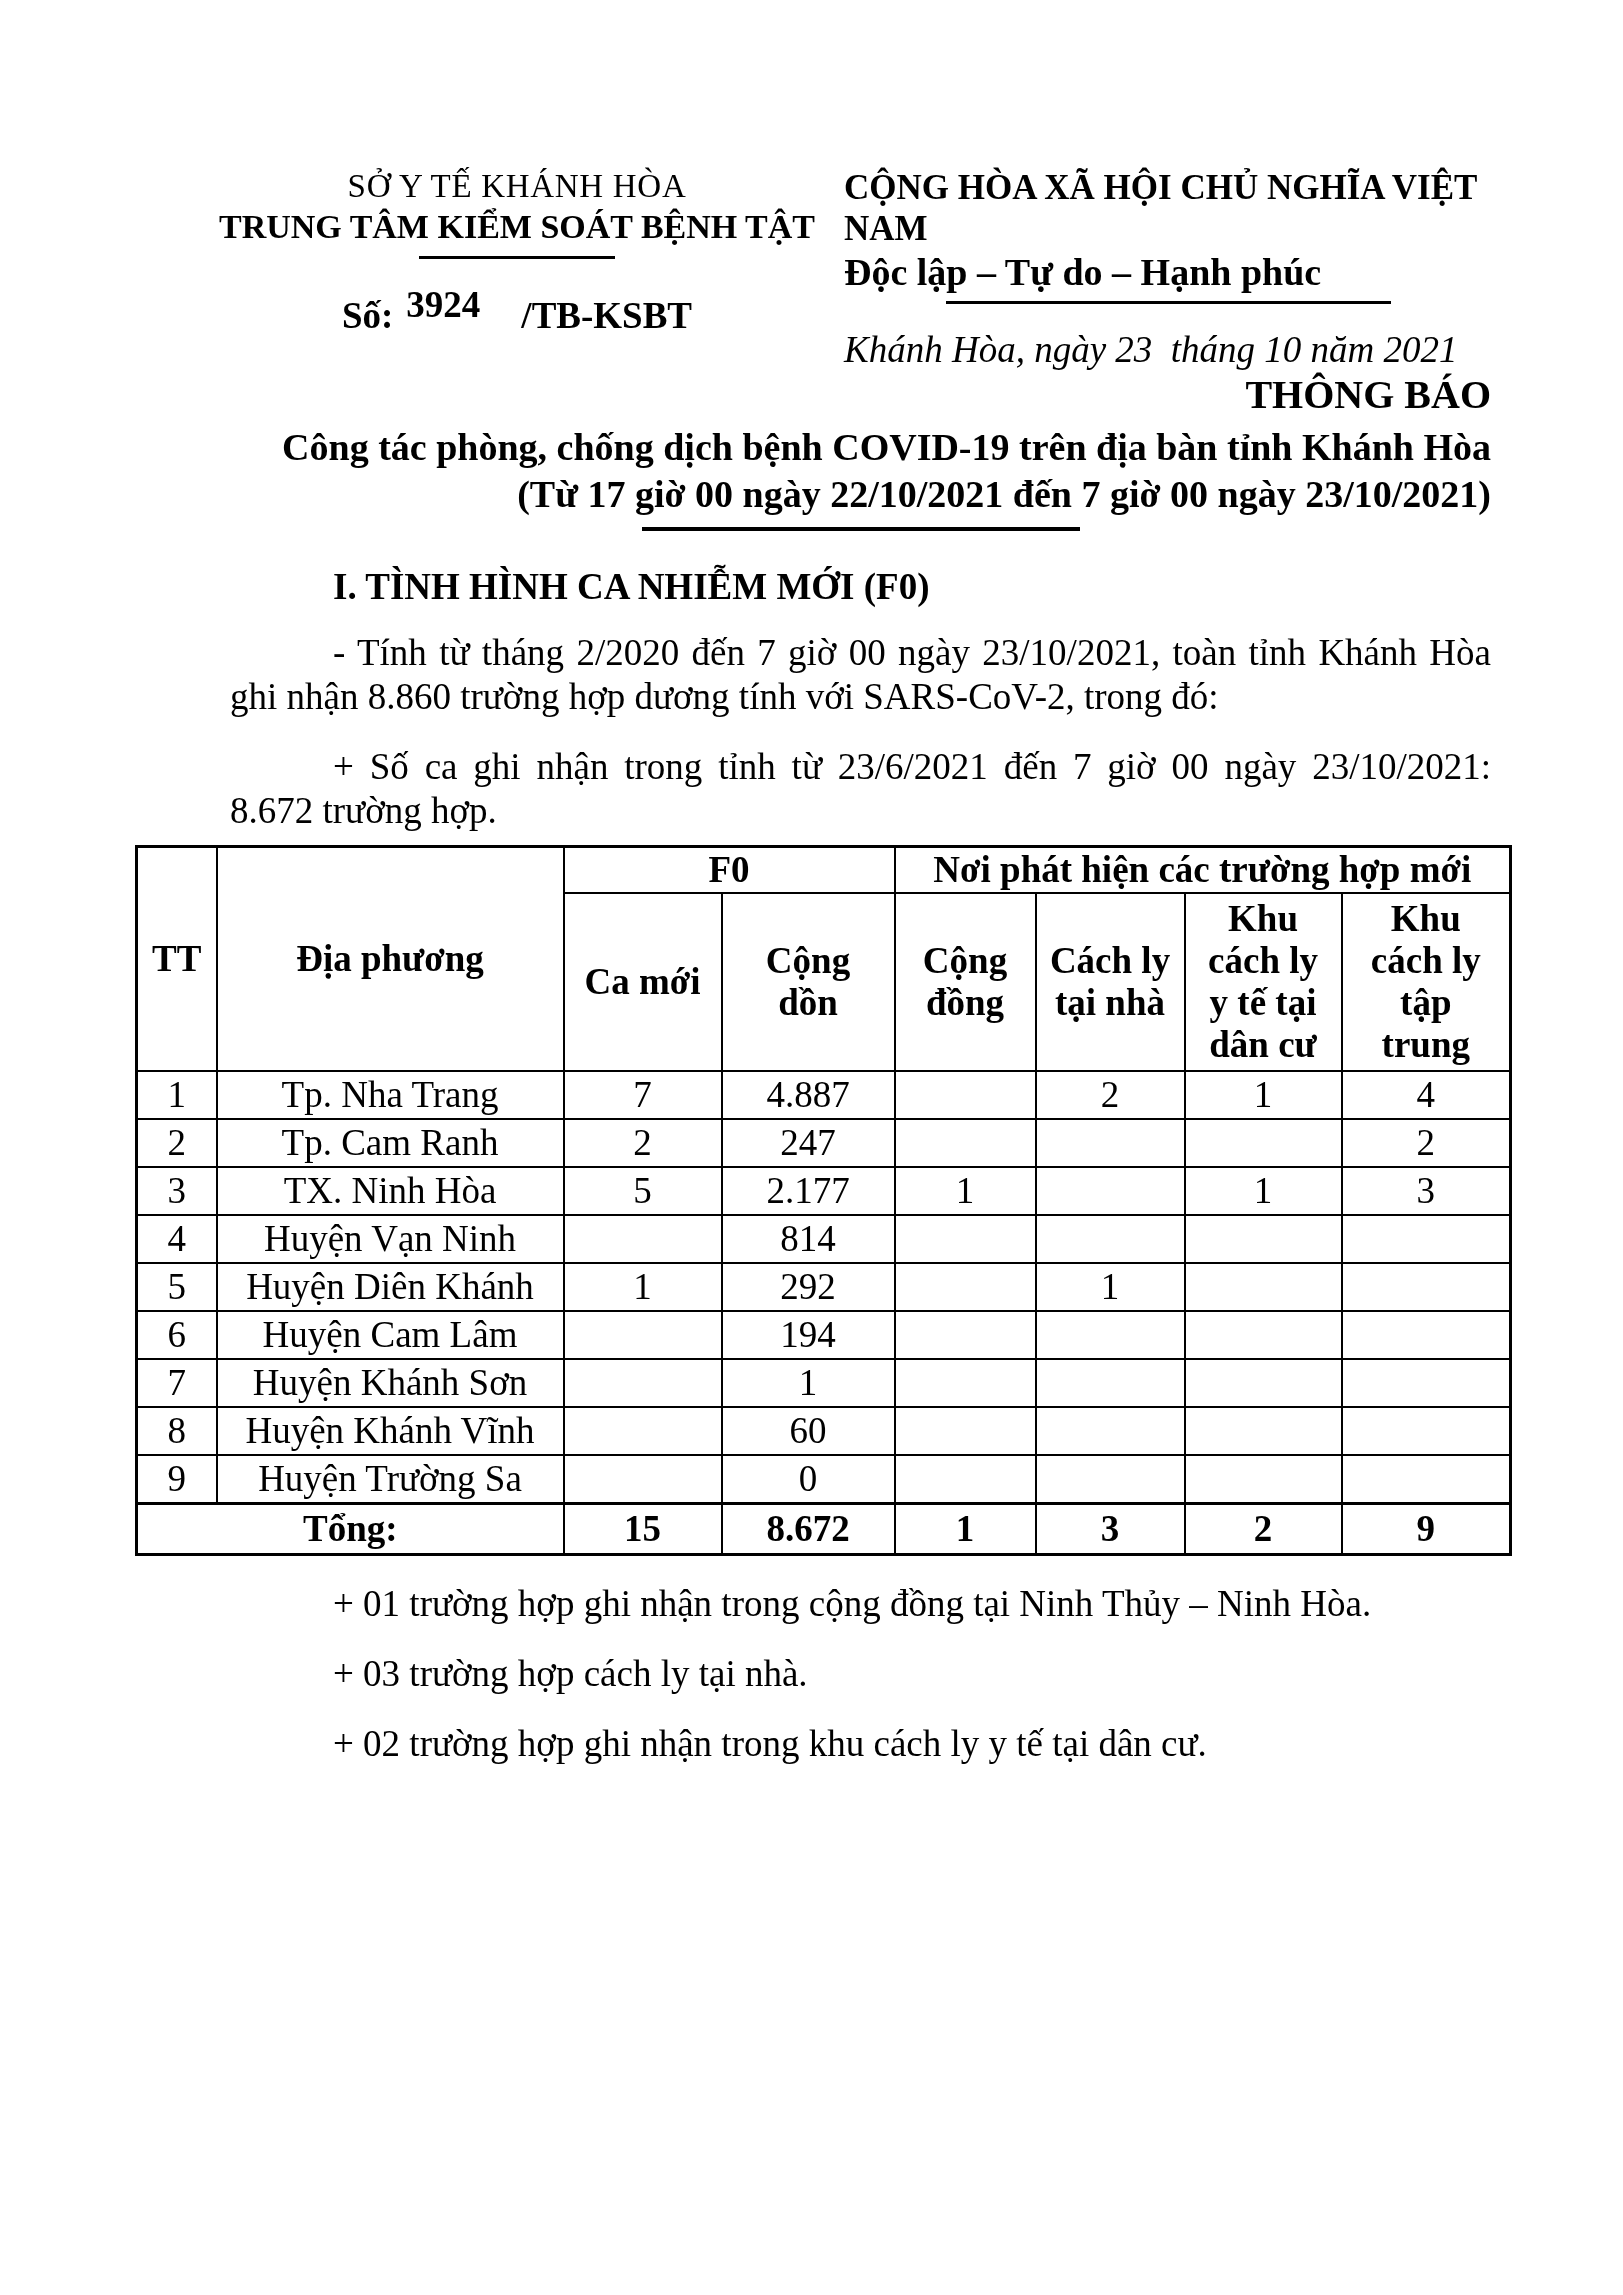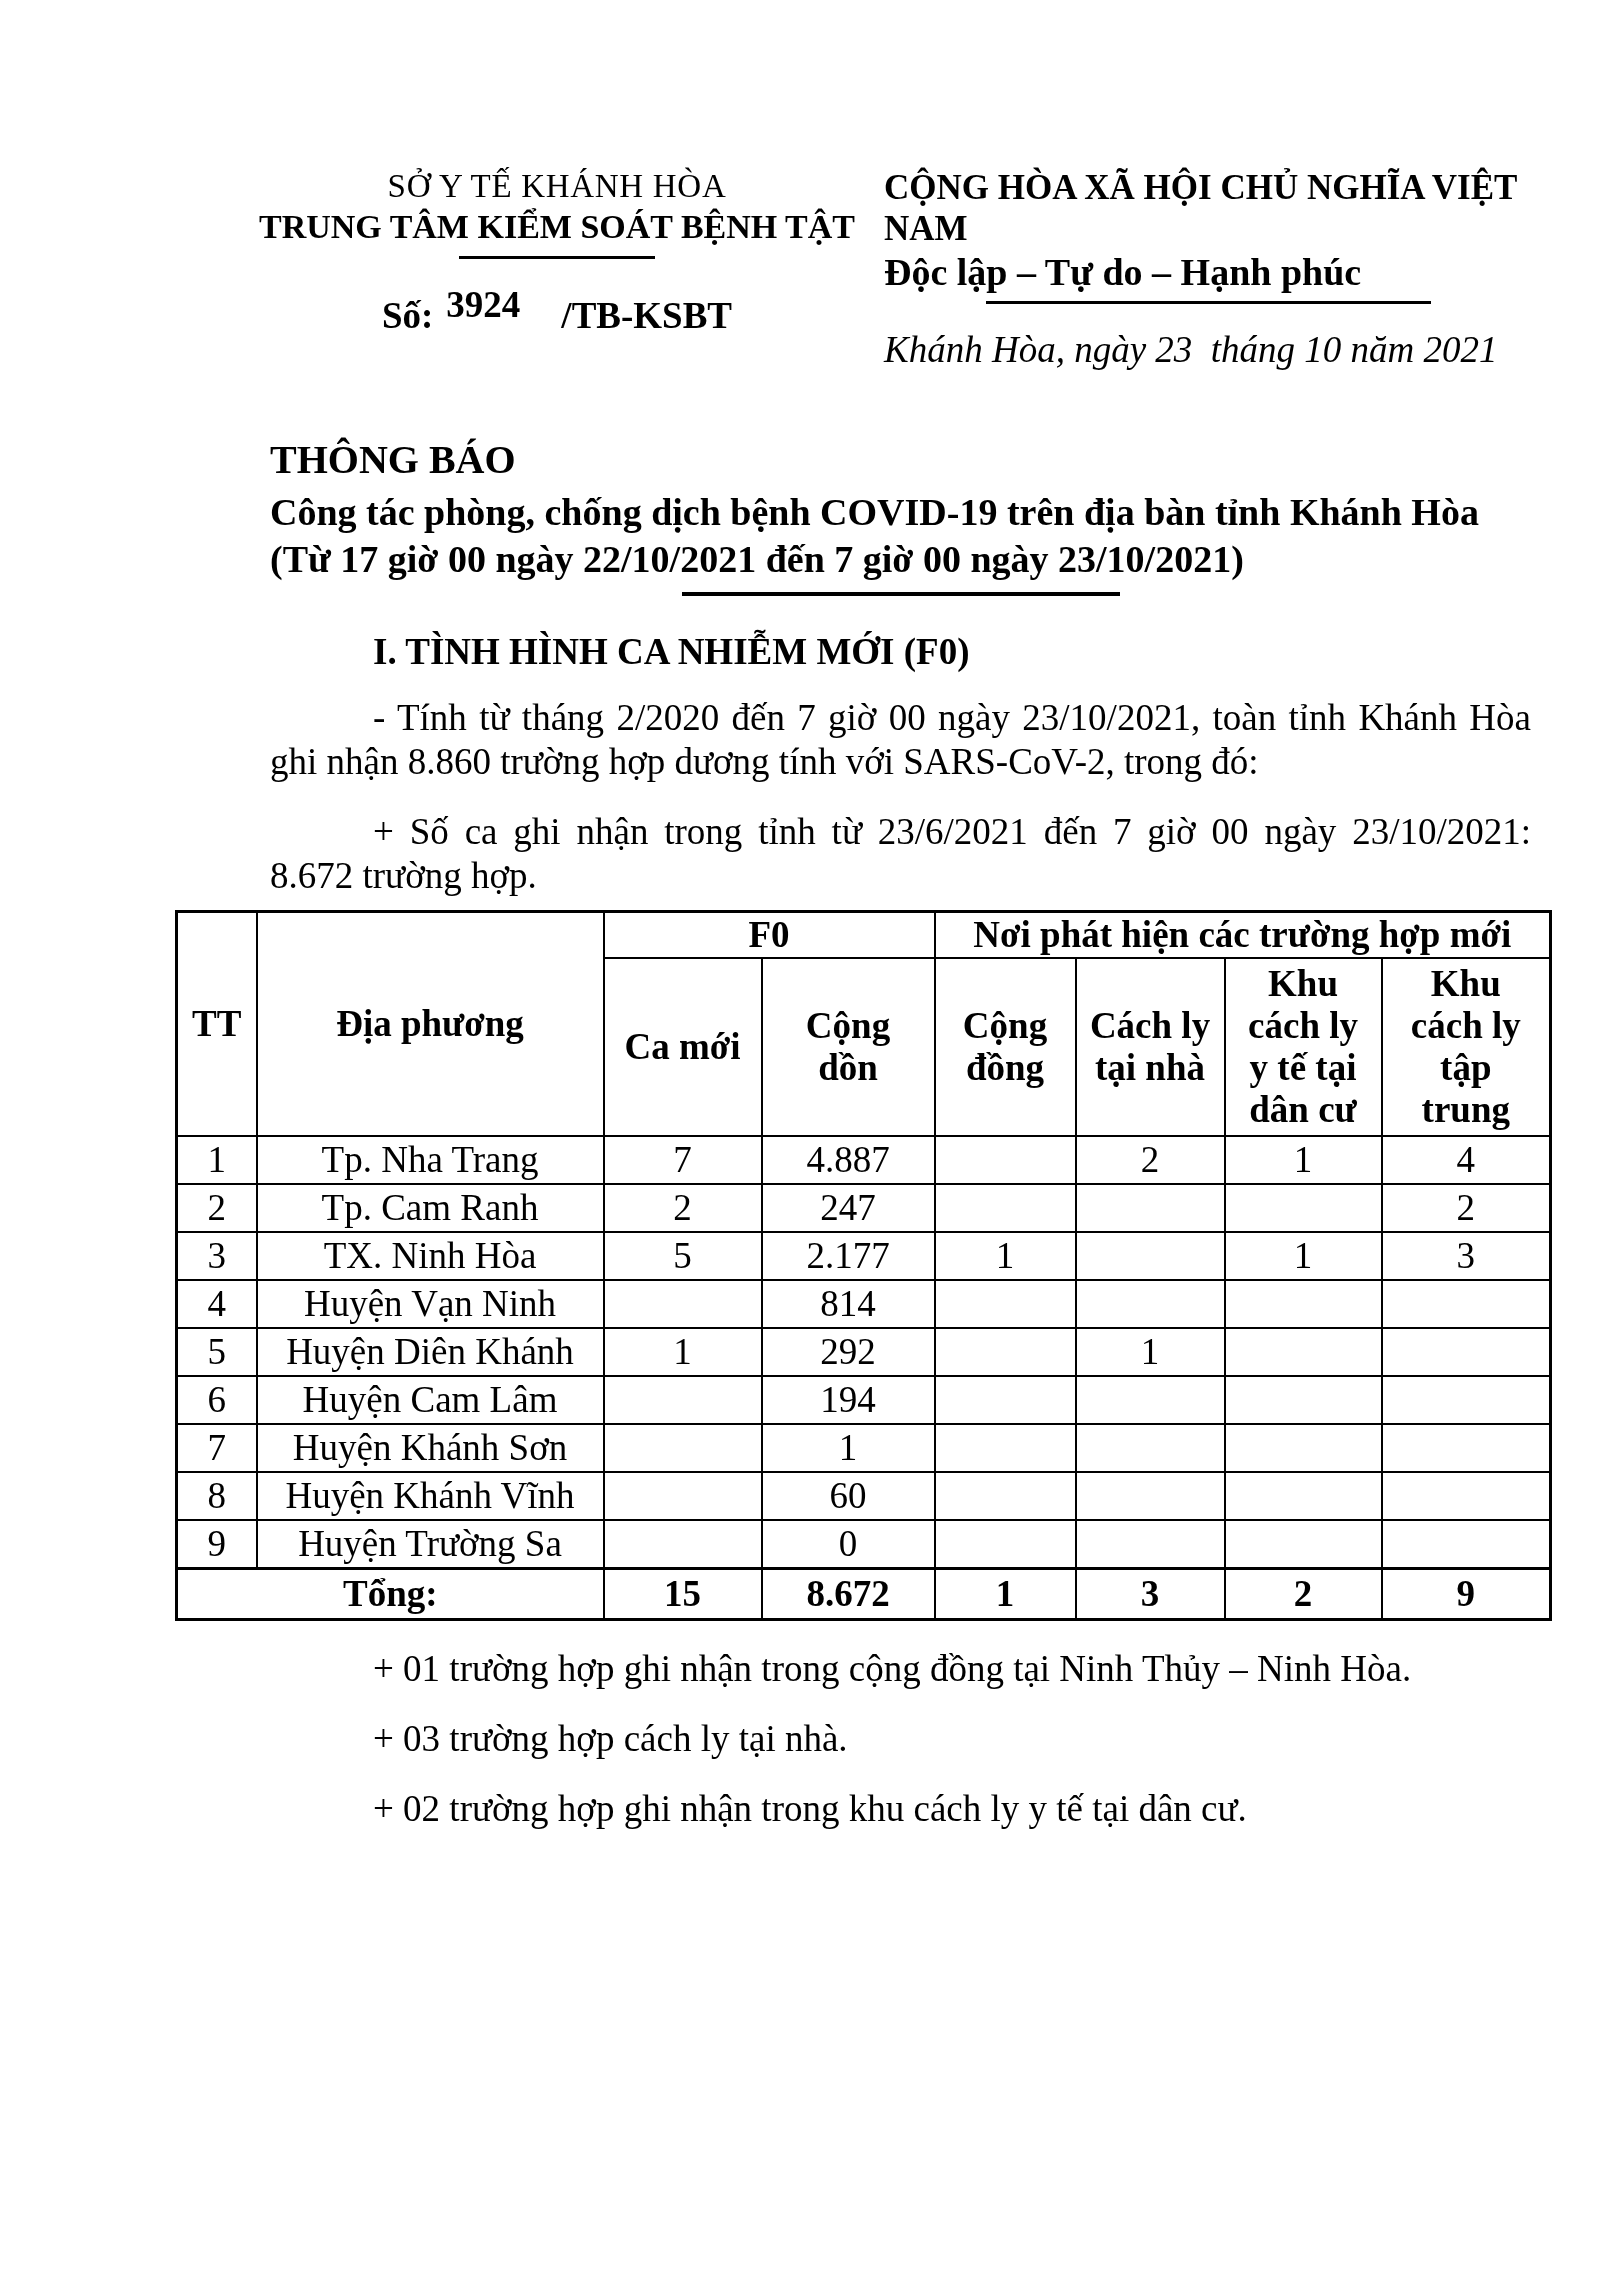--- a/index.html
+++ b/index.html
@@ -10,21 +10,20 @@
     font-family: "Liberation Serif", "DejaVu Serif", serif;
   }
   .page {
     position: relative;
     width: 1623px;
     height: 1852px;
     background: #ffffff;
     overflow: hidden;
     box-sizing: border-box;
     padding-top: 167px;
-    padding-left: 40px;
   }
 
   
   .hdr {
     display: flex;
     padding-left: 190px;
   }
   .hdr-left  { width: 654px; text-align: center; }
   .hdr-right { width: 648px;  text-align: left; }
 
@@ -37,22 +36,21 @@
 
   .motto-line1 { font-size: 35px; line-height: 41px; font-weight: bold; }
   .motto-line2 { font-size: 38px; line-height: 44px; font-weight: bold; margin-top: 1.3px; }
   .rule-right { width: 445px; height: 3.3px; background: #000; margin: 6.5px auto 0; }
   .dateline { margin-top: 25px; font-size: 37px; line-height: 42px; font-style: italic; white-space: pre-wrap; }
 
   
   .title-block {
     margin-left: 230px;
     width: 1261px;
-    text-align: left;
-    margin-top: 65px;
+    text-align: right;
   }
   .title-1 { font-size: 40px; line-height: 48px; font-weight: bold; }
   .title-2 { font-size: 38px; line-height: 47px; font-weight: bold; margin-top: 5.2px; }
   .title-3 { font-size: 38px; line-height: 47px; font-weight: bold; }
   .rule-title { width: 438px; height: 3.3px; background: #000; margin: 9.2px auto 0; }
 
   
   .content {
     margin-left: 230px;
     width: 1261px;

